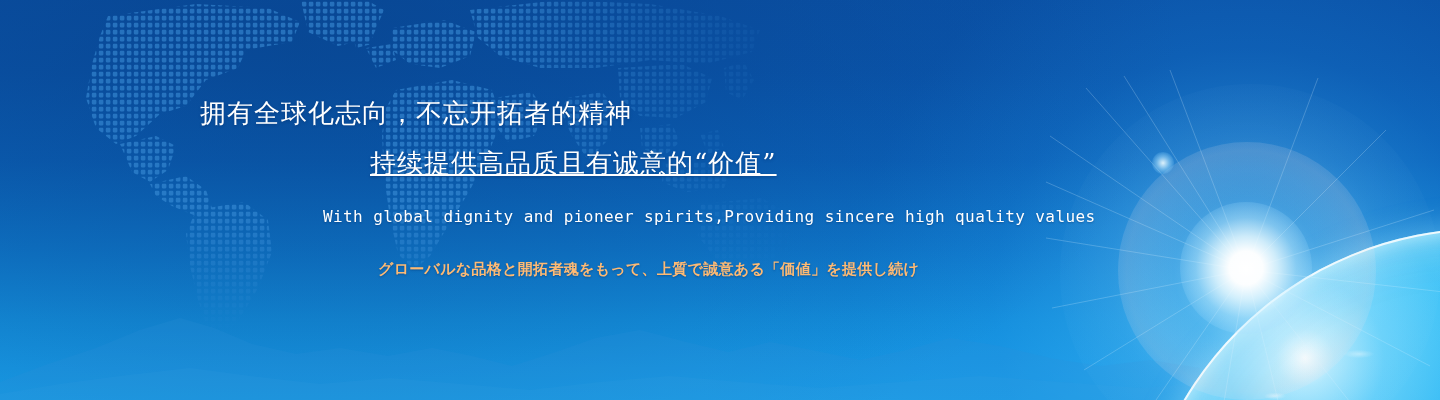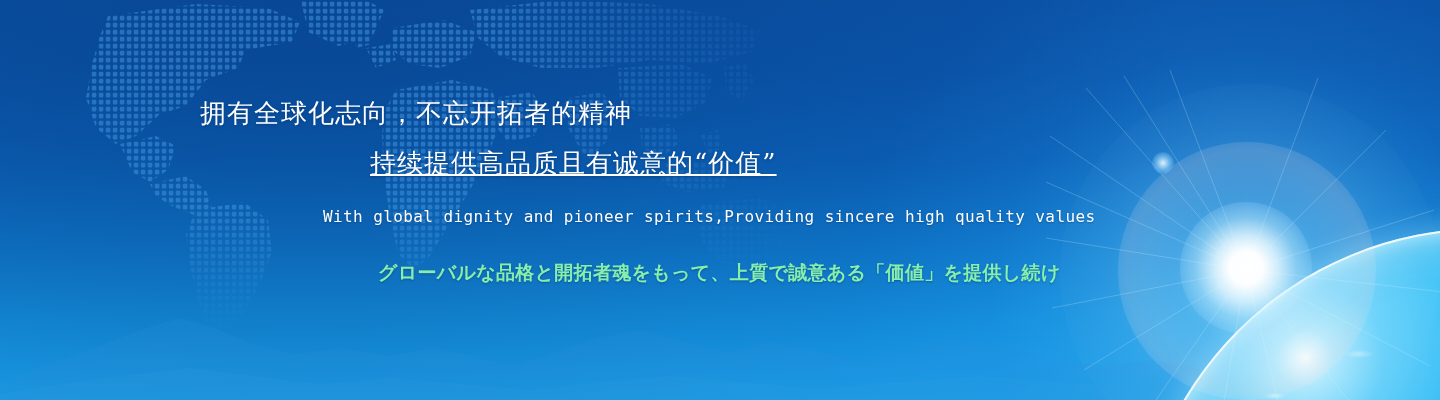--- a/index.html
+++ b/index.html
@@ -260,23 +260,23 @@
     letter-spacing: 0.4px;
     white-space: nowrap;
     text-shadow: 0 1px 2px rgba(4,40,95,0.40);
     margin-left: 20px;
   }
 
   .subtitle-jp {
     position: absolute;
     left: 378px;
     top: 260px;
-    color: #86efac;
+    color: #fdba74;
     font-family: "DejaVu Sans", "Liberation Sans", sans-serif;
-    font-size: 19px;
+    font-size: 15px;
     font-weight: bold;
     letter-spacing: 0.3px;
     white-space: nowrap;
     text-shadow: 0 1px 2px rgba(4,40,95,0.40);
   }
 </style>
 </head>
 <body>
 
 <div class="banner">

